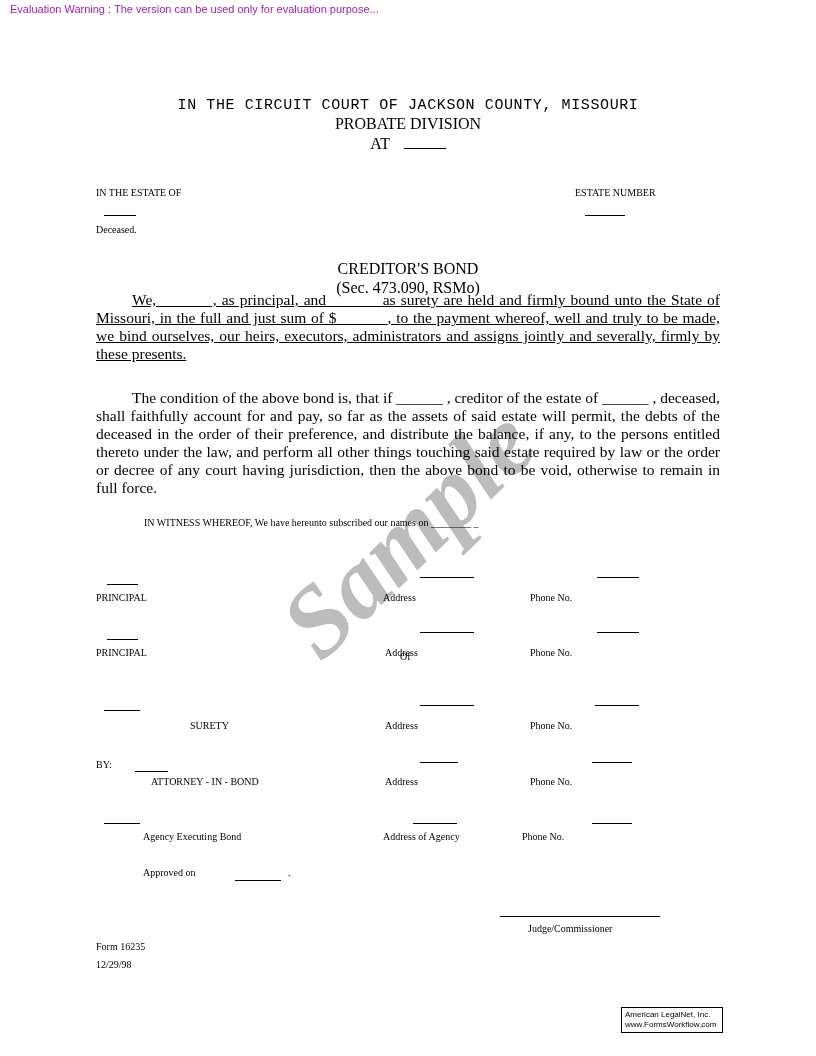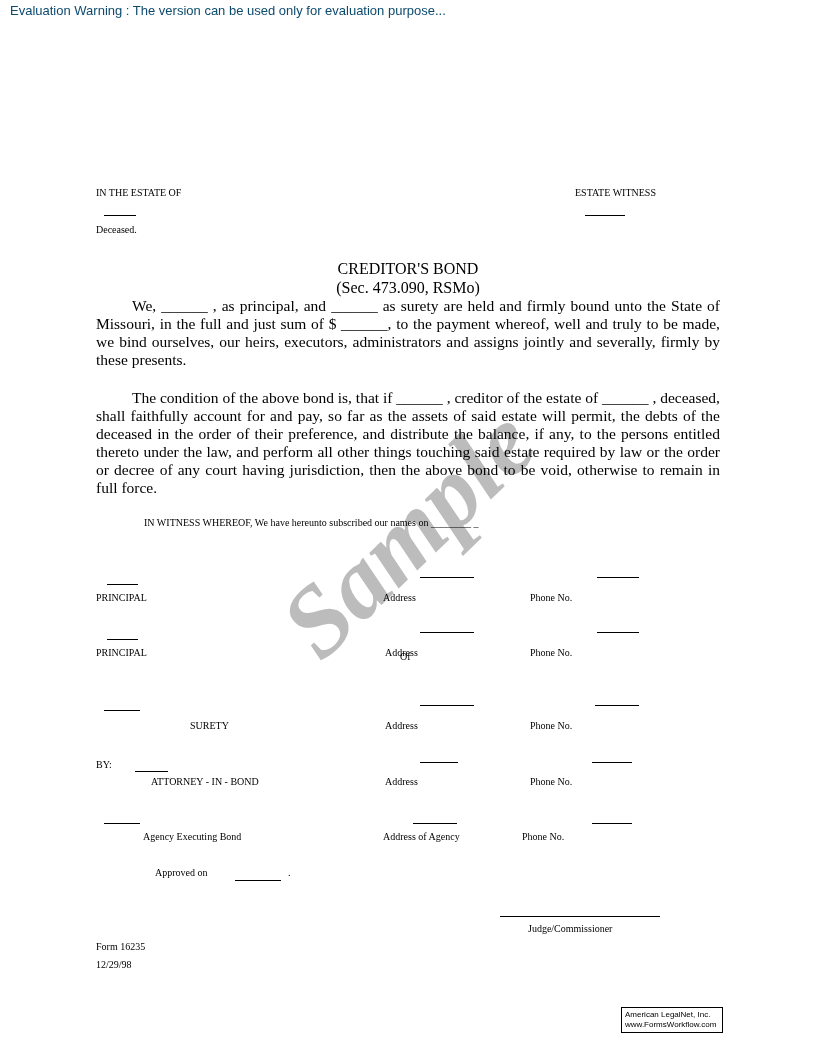--- a/index.html
+++ b/index.html
@@ -1,20 +1,20 @@
 <!DOCTYPE html>
 <html><head>
 <meta charset="utf-8">
 <style>
   * { margin:0; padding:0; box-sizing:border-box; }
   body { background:#ffffff; font-family:"Liberation Serif", serif; color:#000; }
   .page { position:relative; width:816px; height:1056px; background:#fff; overflow:hidden; }
   .layer { position:absolute; inset:0; z-index:1; }
   .abs { position:absolute; }
-  .warning { font-family:"Liberation Sans", sans-serif; font-size:13px; color:#0c4a6e; }
+  .warning { font-family:"Liberation Sans", sans-serif; font-size:11px; color:#a21caf; }
   .mono-head { font-family:"Liberation Mono", monospace; font-size:15px; letter-spacing:0.6px; white-space:nowrap; }
   .serif16 { font-size:16px; }
   .lbl { font-size:10px; white-space:nowrap; }
   .para { font-size:15.5px; line-height:18px; text-align:justify; width:624px; }
   .bl { position:absolute; border-bottom:1px solid #000; height:1px; z-index:1; }
   .blank-inline { display:inline-block; border-bottom:1px solid #000; height:12px; vertical-align:baseline; }
   .center-block { text-align:center; width:816px; }
   .watermark {
     position:absolute; z-index:0; left:408px; top:533px;
     transform:translate(-50%,-50%) rotate(-44deg);
@@ -31,33 +31,41 @@
 <body>
 
 <div class="page">
 
   <div class="watermark">Sample</div>
 
   <div class="layer">
 
     <div class="abs warning" style="left:10px; top:3px;">Evaluation Warning : The version can be used only for evaluation purpose...</div>
 
+    <div class="abs center-block" style="left:0; top:97px;">
+      <div class="mono-head">IN THE CIRCUIT COURT OF JACKSON COUNTY, MISSOURI</div>
+      <div class="serif16" style="margin-top:1px;">PROBATE DIVISION</div>
+      <div class="serif16" style="margin-top:2px;">
+        <span>AT</span>
+        <span class="blank-inline" style="width:42px; margin-left:10px;"></span>
+      </div>
+    </div>
 
     <div class="abs lbl" style="left:96px; top:187px;">IN THE ESTATE OF</div>
-    <div class="abs lbl" style="left:575px; top:187px;">ESTATE WITNESS</div>
+    <div class="abs lbl" style="left:575px; top:187px;">ESTATE NUMBER</div>
     <span class="bl" style="left:104px; top:215px; width:32px;"></span>
     <span class="bl" style="left:585px; top:215px; width:40px;"></span>
     <div class="abs lbl" style="left:96px; top:224px;">Deceased.</div>
 
     <div class="abs center-block" style="left:0; top:260px;">
       <div class="serif16">CREDITOR'S BOND</div>
       <div class="serif16" style="margin-top:1px;">(Sec. 473.090, RSMo)</div>
     </div>
 
-    <div class="abs para" style="left:96px; top:297px; text-indent:36px;">We, ______ , as principal, and ______ as surety are held and firmly bound unto the State of Missouri, in the full and just sum of $ ______, to the payment whereof, well and truly to be made, we bind ourselves, our heirs, executors, administrators and assigns jointly and severally, firmly by these presents.</div>
+    <div class="abs para" style="left:96px; top:291px; text-indent:36px;text-decoration:underline;">We, ______ , as principal, and ______ as surety are held and firmly bound unto the State of Missouri, in the full and just sum of $ ______, to the payment whereof, well and truly to be made, we bind ourselves, our heirs, executors, administrators and assigns jointly and severally, firmly by these presents.</div>
 
     <div class="abs para" style="left:96px; top:389px; text-indent:36px;">The condition of the above bond is, that if ______ , creditor of the estate of ______ , deceased, shall faithfully account for and pay, so far as the assets of said estate will permit, the debts of the deceased in the order of their preference, and distribute the balance, if any, to the persons entitled thereto under the law, and perform all other things touching said estate required by law or the order or decree of any court having jurisdiction, then the above bond to be void, otherwise to remain in full force.</div>
 
     <div class="abs lbl" style="left:96px; top:517px; text-indent:48px; width:624px;">IN WITNESS WHEREOF, We have hereunto subscribed our names on ________ _</div>
 
     <span class="bl" style="left:107px; top:584px; width:31px;"></span>
     <div class="abs lbl" style="left:96px; top:592px;">PRINCIPAL</div>
     <span class="bl" style="left:420px; top:577px; width:54px;"></span>
     <div class="abs lbl" style="left:383px; top:592px;">Address</div>
     <span class="bl" style="left:597px; top:577px; width:42px;"></span>
@@ -86,21 +94,21 @@
     <span class="bl" style="left:592px; top:762px; width:40px;"></span>
     <div class="abs lbl" style="left:530px; top:776px;">Phone No.</div>
 
     <span class="bl" style="left:104px; top:823px; width:36px;"></span>
     <div class="abs lbl" style="left:143px; top:831px;">Agency Executing Bond</div>
     <span class="bl" style="left:413px; top:823px; width:44px;"></span>
     <div class="abs lbl" style="left:383px; top:831px;">Address of Agency</div>
     <span class="bl" style="left:592px; top:823px; width:40px;"></span>
     <div class="abs lbl" style="left:522px; top:831px;">Phone No.</div>
 
-    <div class="abs lbl" style="left:143px; top:867px;margin-left:12px;">Approved on</div>
+    <div class="abs lbl" style="left:143px; top:867px;">Approved on</div>
     <span class="bl" style="left:235px; top:880px; width:46px;"></span>
     <div class="abs lbl" style="left:288px; top:867px;">.</div>
 
     <span class="bl" style="left:500px; top:916px; width:160px;"></span>
     <div class="abs lbl" style="left:528px; top:923px;">Judge/Commissioner</div>
 
     <div class="abs lbl" style="left:96px; top:941px;">Form 16235</div>
     <div class="abs lbl" style="left:96px; top:959px;">12/29/98</div>
 
     <div class="aln-box">

